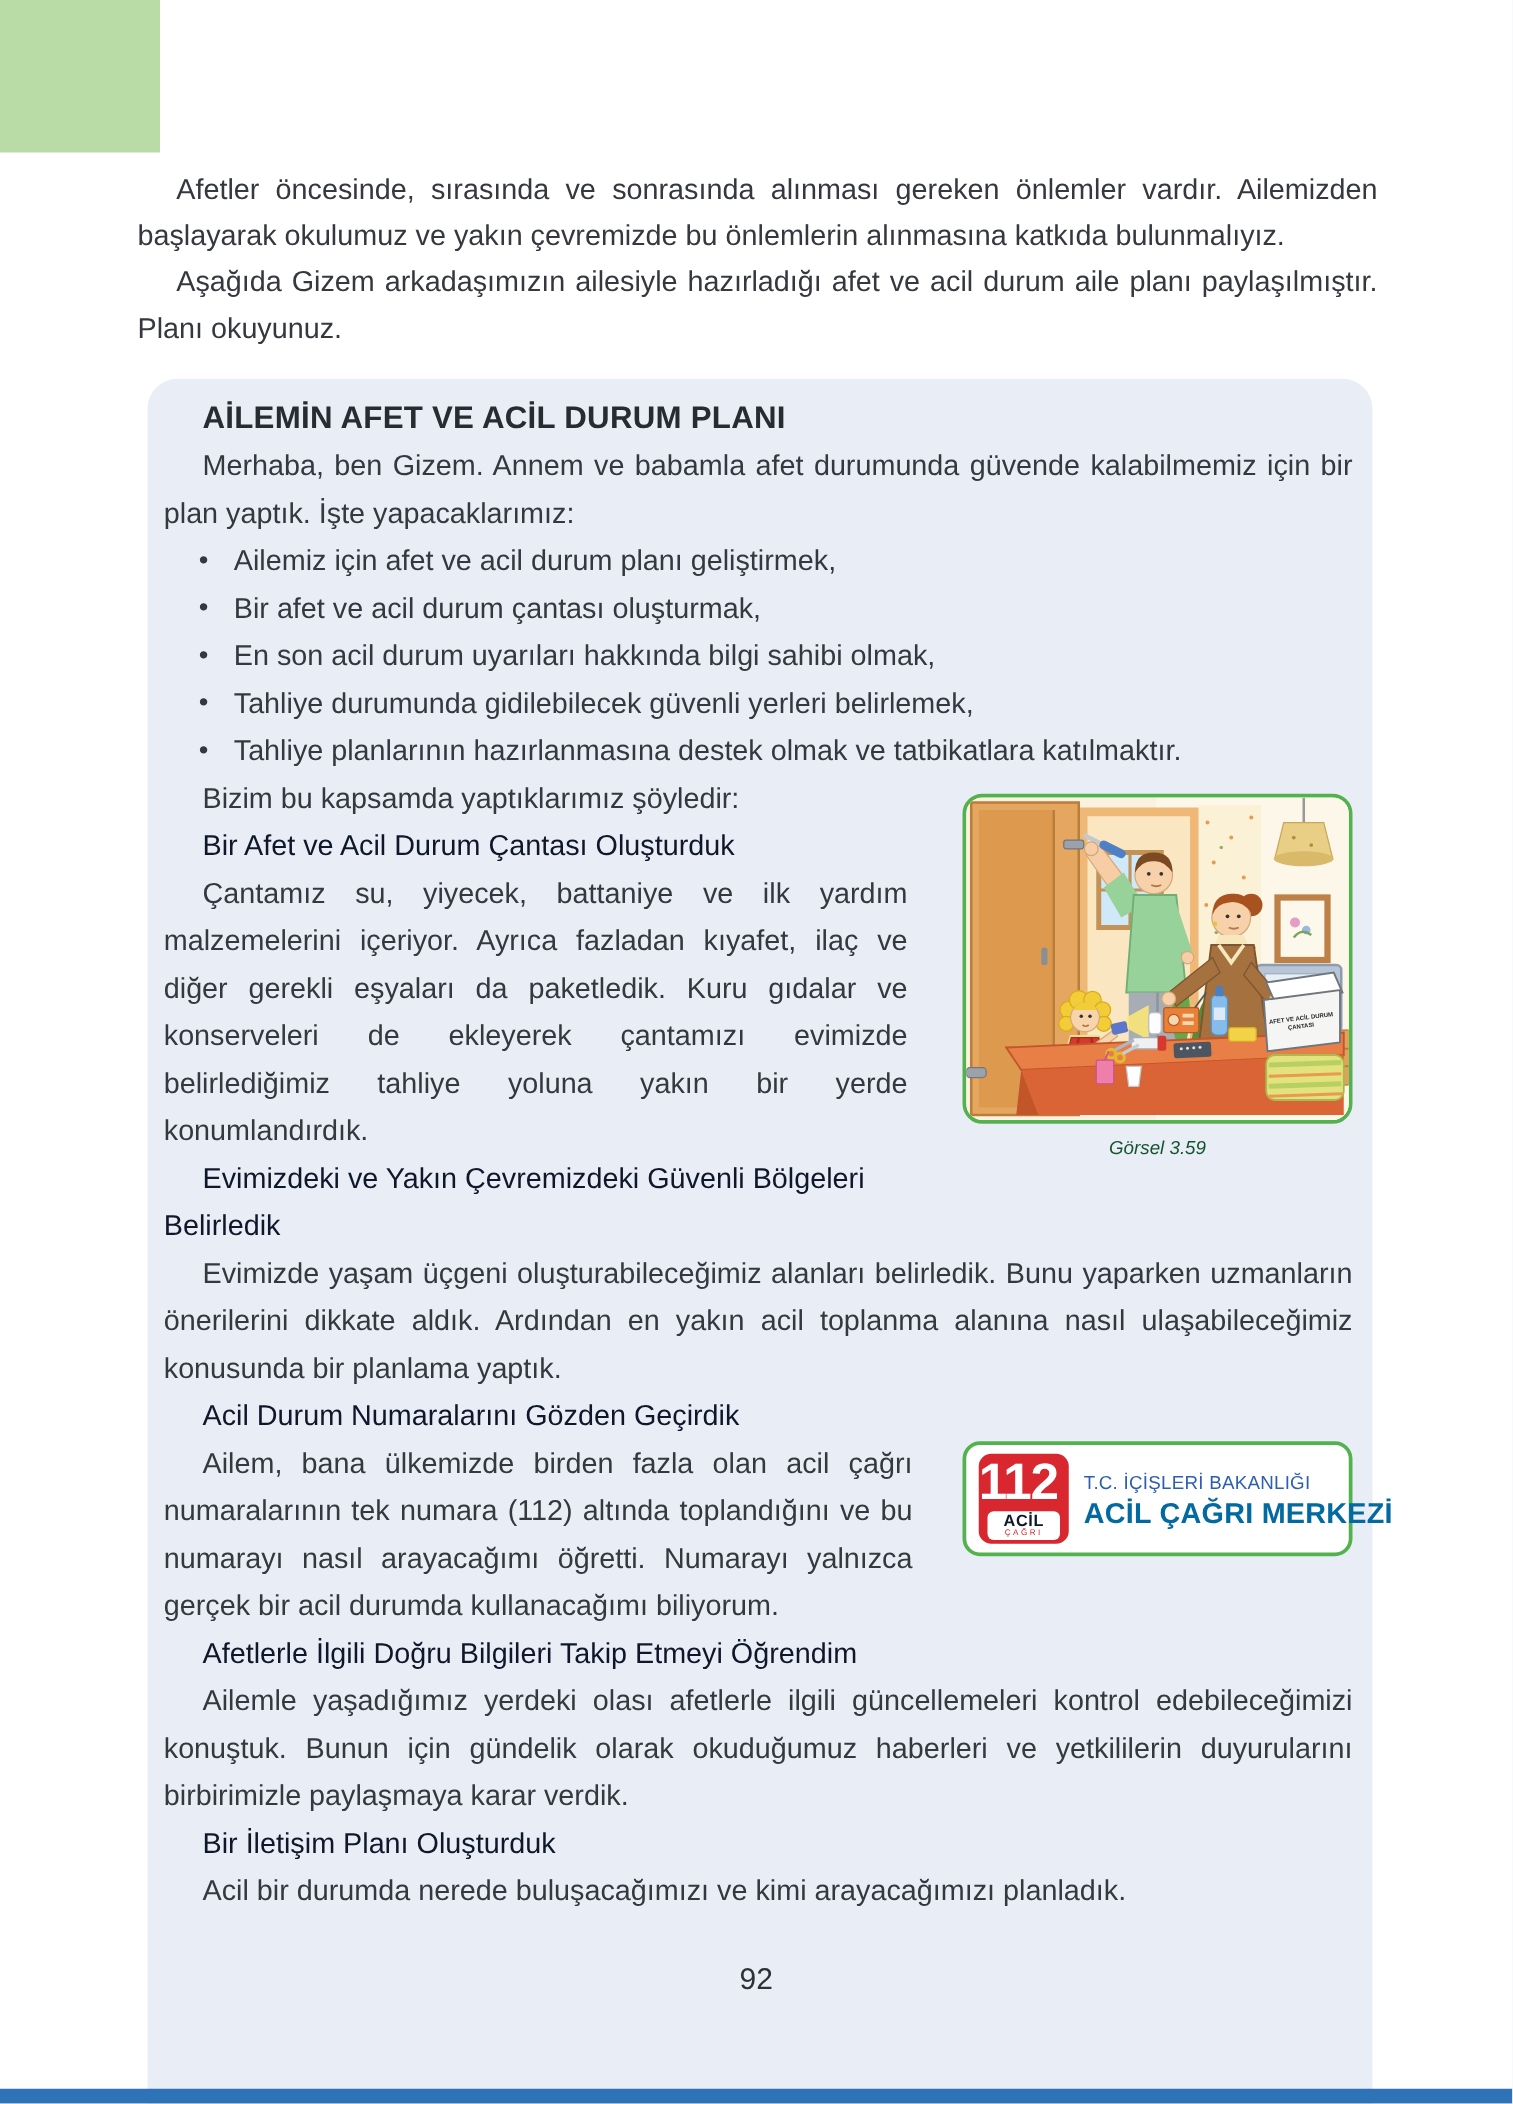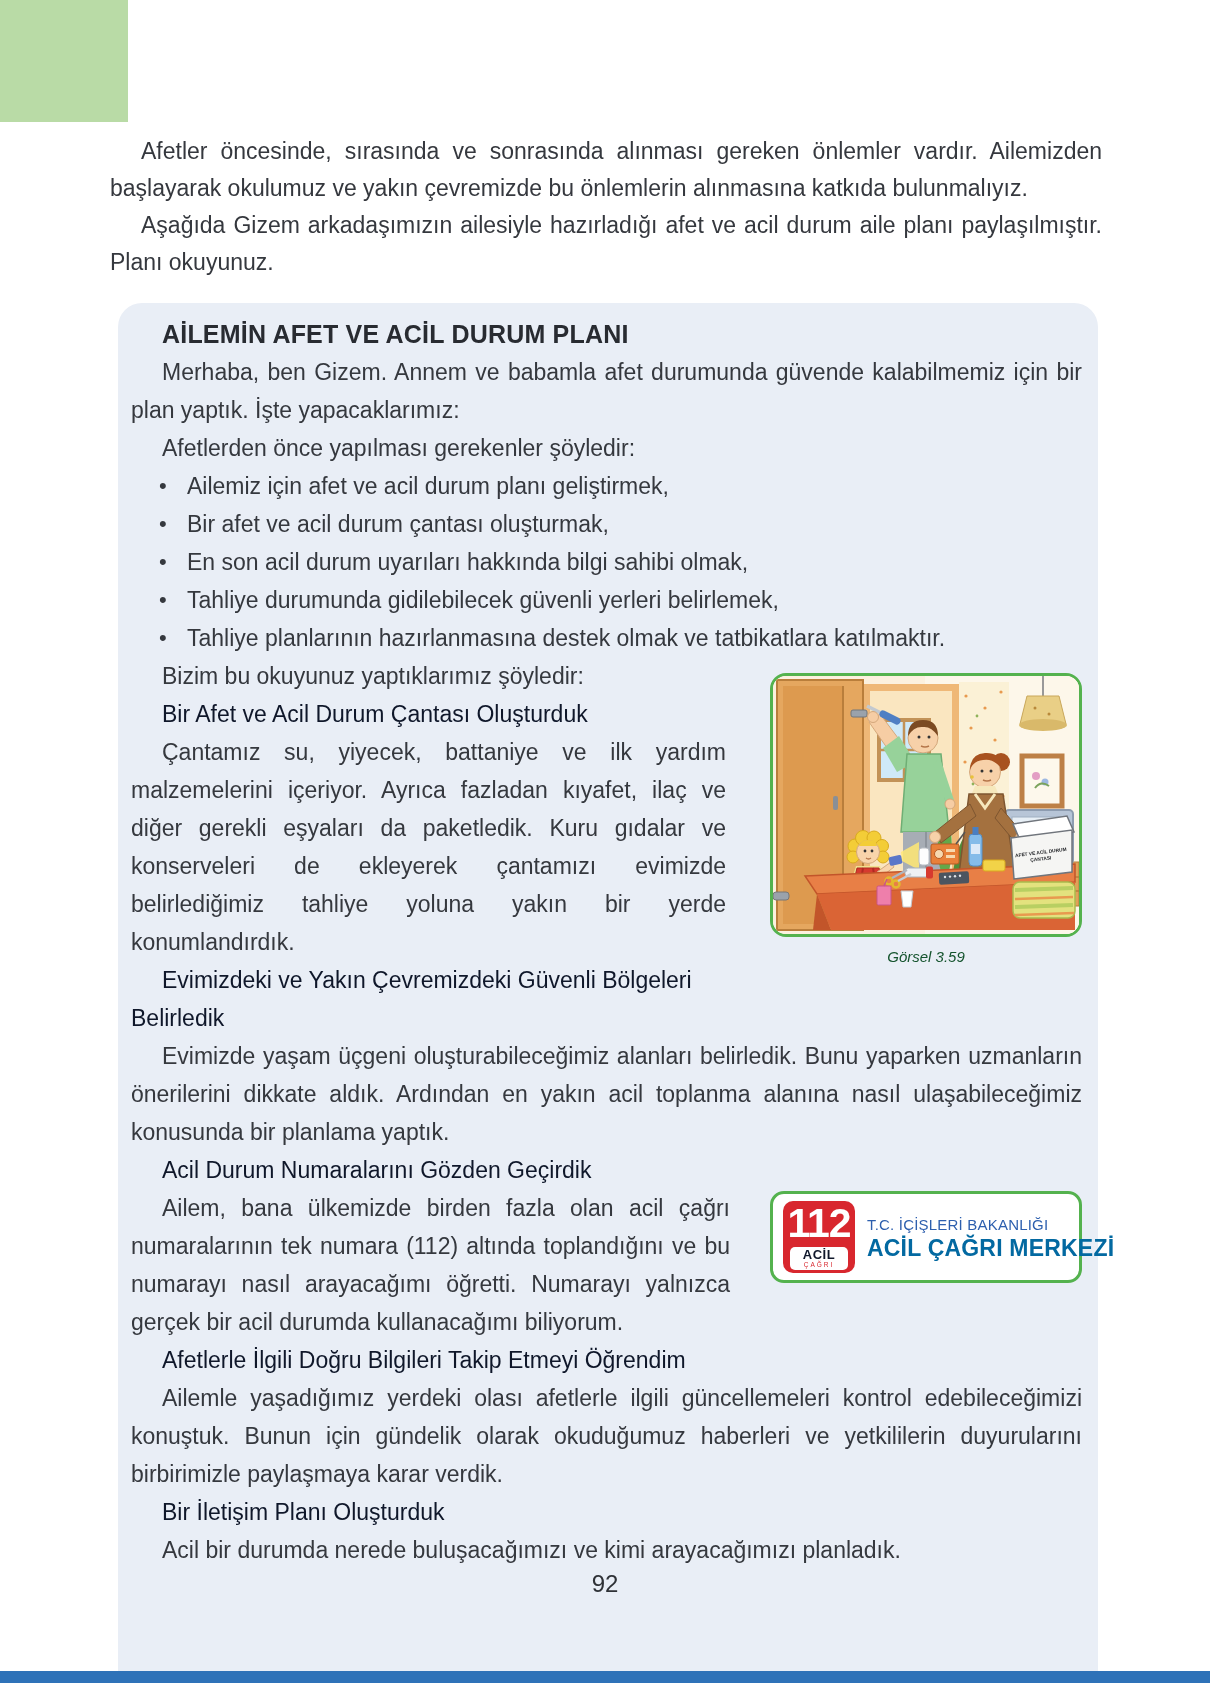--- a/index.html
+++ b/index.html
@@ -18,21 +18,21 @@
   ul.bullets li{position:relative;padding-left:28px;line-height:38px;}
   ul.bullets li::before{content:"•";position:absolute;left:0;top:0;font-size:22px;color:#35383e;}
   .fig{float:right;width:312px;margin:16px 0 10px 44px;text-indent:0;}
   .fig2{margin:2px 0 8px 40px;}
   .figframe{border:3px solid #54b24e;border-radius:16px;overflow:hidden;background:#ffffff;}
   .figframe svg{display:block;}
   .caption{display:block;text-align:center;font-style:italic;font-size:15px;color:#14532d;margin-top:6px;line-height:28px;}
   .logo112{height:92px;box-sizing:border-box;border:3px solid #54b24e;border-radius:14px;background:#ffffff;
            display:flex;align-items:center;padding:0 10px;}
   .tile{position:relative;width:72px;height:72px;background:#d8272e;border-radius:10px;flex:none;}
-  .n112{font-weight:bold;font-size:41px;line-height:44px;color:#ffffff;text-align:center;letter-spacing:-1px;}
+  .n112{font-weight:bold;font-size:41px;line-height:44px;color:#ffffff;letter-spacing:-1px;}
   .badge{position:absolute;left:50%;transform:translateX(-50%);bottom:3px;width:58px;background:#ffffff;
          border-radius:5px;text-align:center;padding:1px 0 2px;}
   .badge-acil{color:#0f172a;font-weight:bold;font-size:13px;line-height:13px;letter-spacing:.5px;}
   .badge-cagri{color:#d8272e;font-size:6.5px;line-height:7px;letter-spacing:2px;}
   .logotext{margin-left:12px;min-width:0;}
   .ministry{color:#2d5fae;font-size:15px;line-height:21px;letter-spacing:.2px;white-space:nowrap;}
   .center{color:#0369a1;font-weight:bold;font-size:23px;line-height:26px;letter-spacing:.2px;white-space:nowrap;}
   .pagenum{position:absolute;left:0;right:0;top:1570px;text-align:center;font-size:24px;color:#2e3136;}
   .bottom-bar{position:absolute;left:0;bottom:0;width:100%;height:12px;background:#2e72b8;}
 </style>
@@ -44,21 +44,20 @@
   <div class="corner-green"></div>
 
   <div class="intro">
     <p>Afetler öncesinde, sırasında ve sonrasında alınması gereken önlemler vardır. Ailemizden başlayarak okulumuz ve yakın çevremizde bu önlemlerin alınmasına katkıda bulunmalıyız.</p>
     <p>Aşağıda Gizem arkadaşımızın ailesiyle hazırladığı afet ve acil durum aile planı paylaşılmıştır. Planı okuyunuz.</p>
   </div>
 
   <section class="panel">
     <h2 class="panel-title">AİLEMİN AFET VE ACİL DURUM PLANI</h2>
     <p>Merhaba, ben Gizem. Annem ve babamla afet durumunda güvende kalabilmemiz için bir plan yaptık. İşte yapacaklarımız:</p>
-    <p>Afetlerden önce yapılması gerekenler şöyledir:</p>
 
     <ul class="bullets">
       <li>Ailemiz için afet ve acil durum planı geliştirmek,</li>
       <li>Bir afet ve acil durum çantası oluşturmak,</li>
       <li>En son acil durum uyarıları hakkında bilgi sahibi olmak,</li>
       <li>Tahliye durumunda gidilebilecek güvenli yerleri belirlemek,</li>
       <li>Tahliye planlarının hazırlanmasına destek olmak ve tatbikatlara katılmaktır.</li>
     </ul>
 
     <figure class="fig fig1" style="margin-top:16px">
@@ -229,21 +228,21 @@
             <line x1="242" y1="214" x2="300" y2="212" stroke="#b8cf62" stroke-width="4"></line>
             <line x1="242" y1="223" x2="300" y2="221" stroke="#e89a4f" stroke-width="2.5"></line>
             <line x1="242" y1="231" x2="300" y2="229" stroke="#b8cf62" stroke-width="4"></line>
             <line x1="242" y1="239" x2="301" y2="237" stroke="#e89a4f" stroke-width="2.5"></line>
           </g>
         </svg>
       </div>
       <figcaption class="caption">Görsel 3.59</figcaption>
     </figure>
 
-    <p>Bizim bu okuyunuz yaptıklarımız şöyledir:</p>
+    <p>Bizim bu kapsamda yaptıklarımız şöyledir:</p>
 
     <h3 class="sub">Bir Afet ve Acil Durum Çantası Oluşturduk</h3>
     <p>Çantamız su, yiyecek, battaniye ve ilk yardım malzemelerini içeriyor. Ayrıca fazladan kıyafet, ilaç ve diğer gerekli eşyaları da paketledik. Kuru gıdalar ve konserveleri de ekleyerek çantamızı evimizde belirlediğimiz tahliye yoluna yakın bir yerde konumlandırdık.</p>
 
     <h3 class="sub">Evimizdeki ve Yakın Çevremizdeki Güvenli Bölgeleri Belirledik</h3>
     <p>Evimizde yaşam üçgeni oluşturabileceğimiz alanları belirledik. Bunu yaparken uzmanların önerilerini dikkate aldık. Ardından en yakın acil toplanma alanına nasıl ulaşabileceğimiz konusunda bir planlama yaptık.</p>
 
     <h3 class="sub">Acil Durum Numaralarını Gözden Geçirdik</h3>
 
     <figure class="fig fig2">

